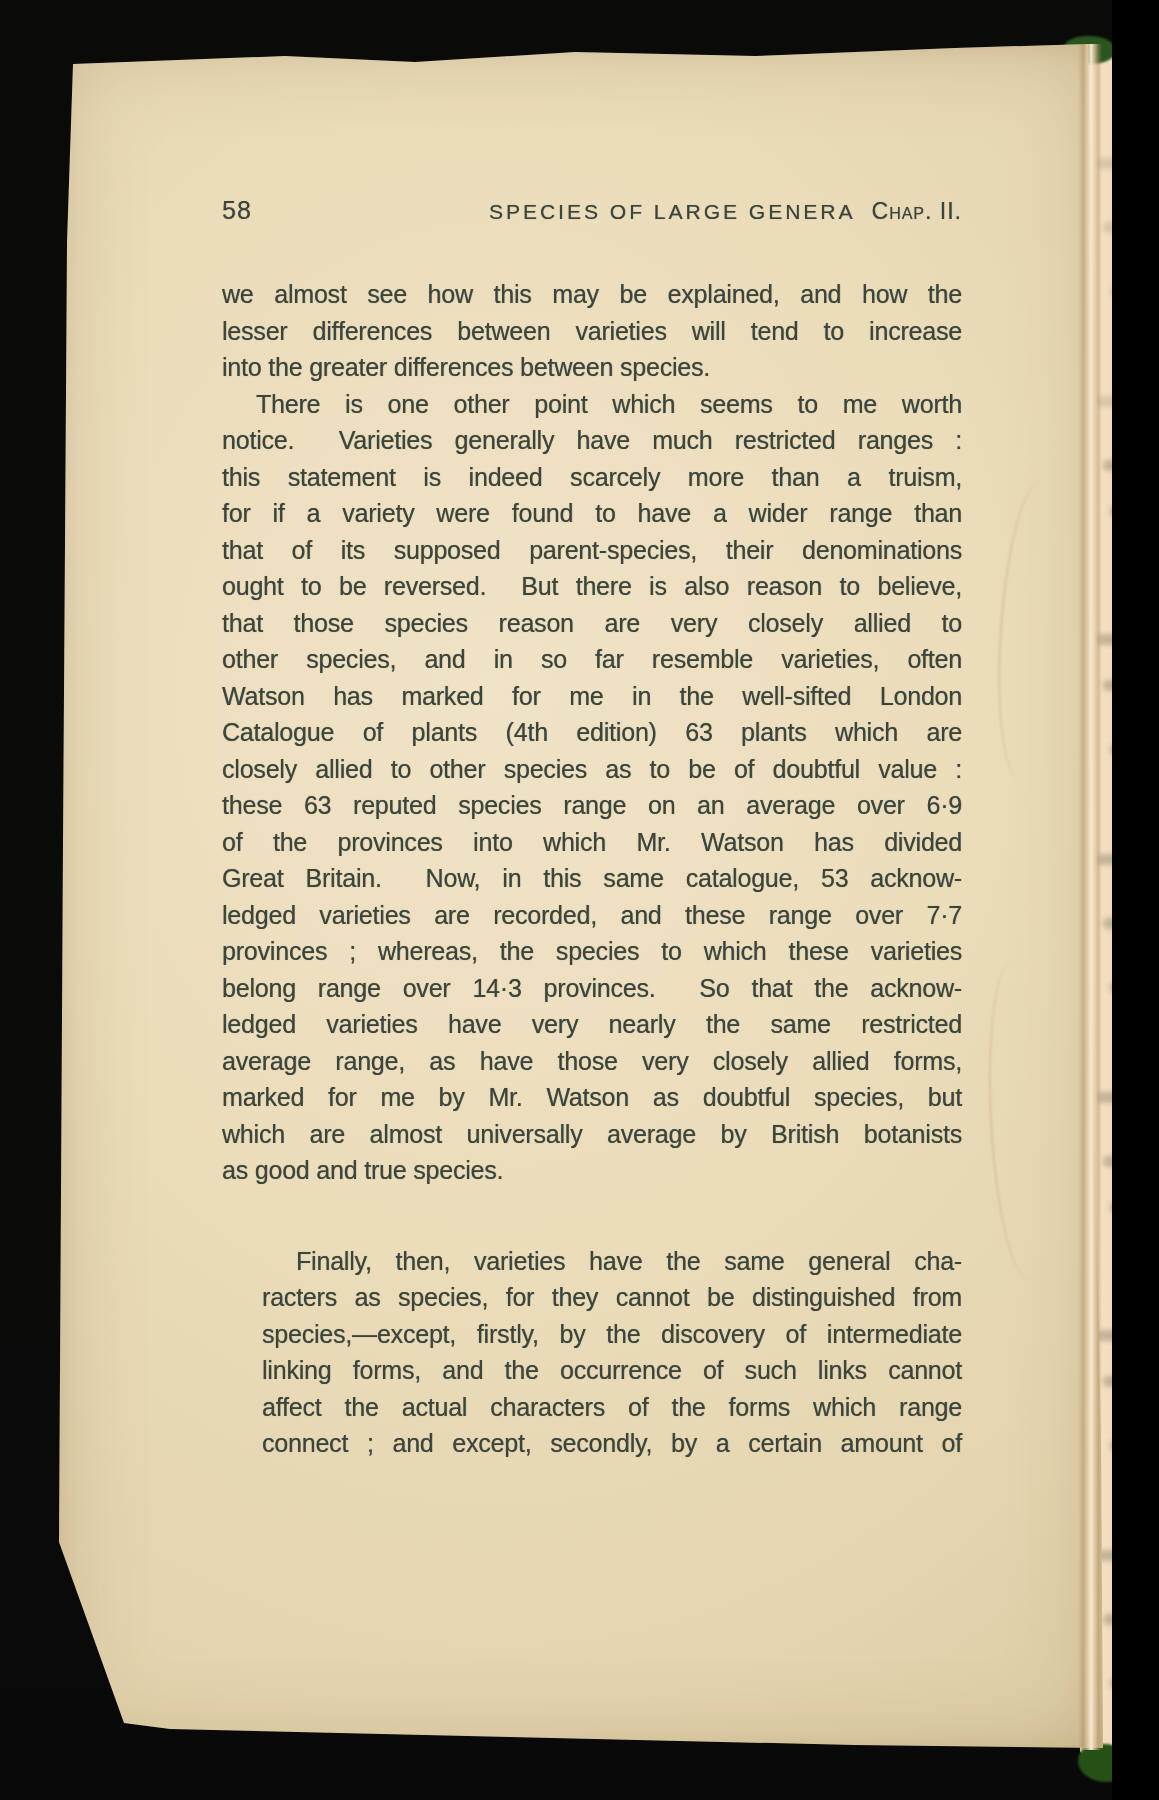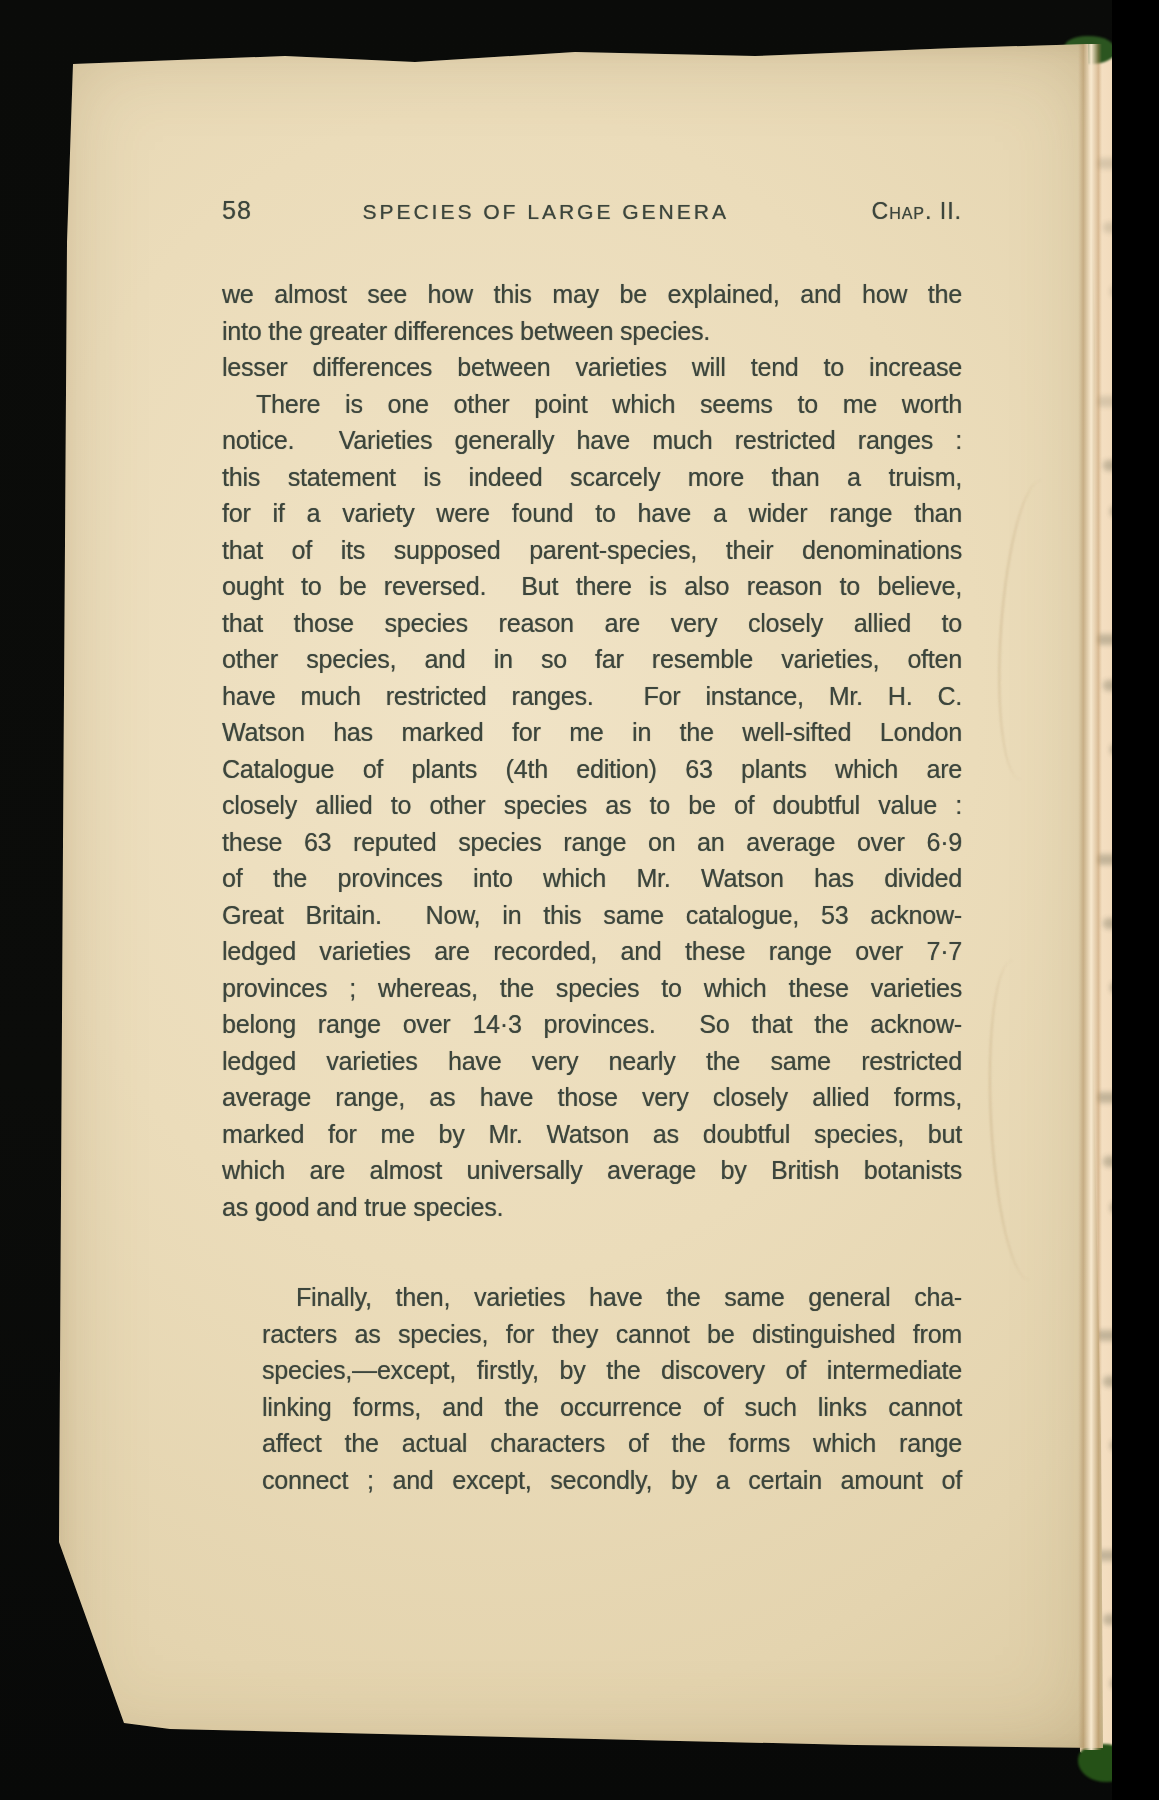--- a/index.html
+++ b/index.html
@@ -61,21 +61,21 @@
   .text-block{
     position:absolute;left:222px;top:196px;width:740px;
     color:#3c453c;
     text-shadow:0 0 1px rgba(60,70,60,0.45), 0.4px 0.4px 0.6px rgba(60,70,60,0.35);
   }
   .page-header{
     display:flex;align-items:baseline;height:36px;
   }
   .page-number{font-size:25px;letter-spacing:1px;}
   .running-title{
-    flex:1;text-align:center;font-size:21px;letter-spacing:3px;
+    flex:1;text-align:right;font-size:21px;letter-spacing:3px;
     position:relative;left:-16px;
   }
   .chapter-label{font-size:23px;font-variant:small-caps;letter-spacing:1px;}
   .text-body{margin-top:44px;font-size:25px;line-height:36.5px;letter-spacing:-0.2px;}
   .paragraph{margin:0;}
   .paragraph.gap-before{margin-top:54px;margin-left:40px;}
   .line{text-align:justify;text-align-last:justify;white-space:normal;}
   .line.last{text-align-last:left;}
   .line.indent{text-indent:34px;}
 </style>
@@ -130,33 +130,32 @@
 
   <div class="text-block">
     <div class="page-header">
       <span class="page-number">58</span>
       <span class="running-title">SPECIES OF LARGE GENERA</span>
       <span class="chapter-label">Chap. II.</span>
     </div>
     <div class="text-body">
         <div class="paragraph">
           <div class="line">we almost see how this may be explained, and how the</div>
+          <div class="line">lesser differences between varieties will tend to increase</div>
           <div class="line last">into the greater differences between species.</div>
-          <div class="line">lesser differences between varieties will tend to increase</div>
         </div>
         <div class="paragraph">
           <div class="line indent">There is one other point which seems to me worth</div>
           <div class="line">notice.&nbsp; Varieties generally have much restricted ranges :</div>
           <div class="line">this statement is indeed scarcely more than a truism,</div>
           <div class="line">for if a variety were found to have a wider range than</div>
           <div class="line">that of its supposed parent-species, their denominations</div>
           <div class="line">ought to be reversed.&nbsp; But there is also reason to believe,</div>
           <div class="line">that those species reason are very closely allied to</div>
           <div class="line">other species, and in so far resemble varieties, often</div>
-          <div class="line">have much restricted ranges.&nbsp; For instance, Mr. H. C.</div>
           <div class="line">Watson has marked for me in the well-sifted London</div>
           <div class="line">Catalogue of plants (4th edition) 63 plants which are</div>
           <div class="line">closely allied to other species as to be of doubtful value :</div>
           <div class="line">these 63 reputed species range on an average over 6·9</div>
           <div class="line">of the provinces into which Mr. Watson has divided</div>
           <div class="line">Great Britain.&nbsp; Now, in this same catalogue, 53 acknow-</div>
           <div class="line">ledged varieties are recorded, and these range over 7·7</div>
           <div class="line">provinces ; whereas, the species to which these varieties</div>
           <div class="line">belong range over 14·3 provinces.&nbsp; So that the acknow-</div>
           <div class="line">ledged varieties have very nearly the same restricted</div>

